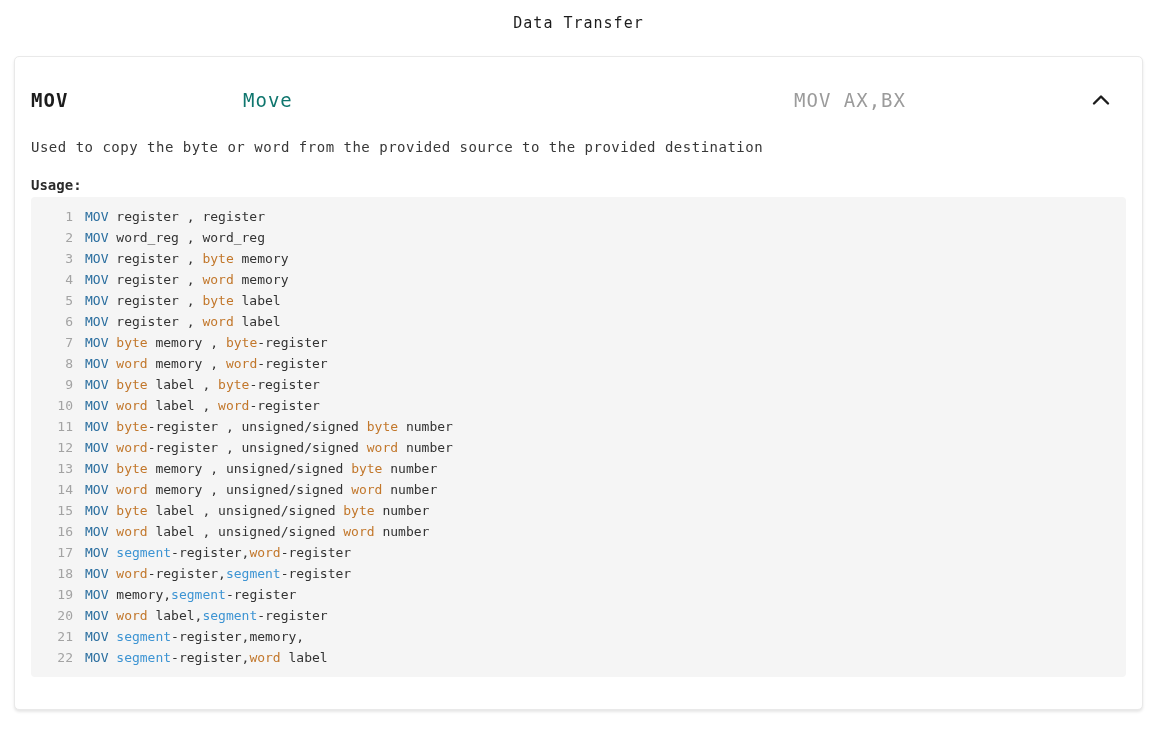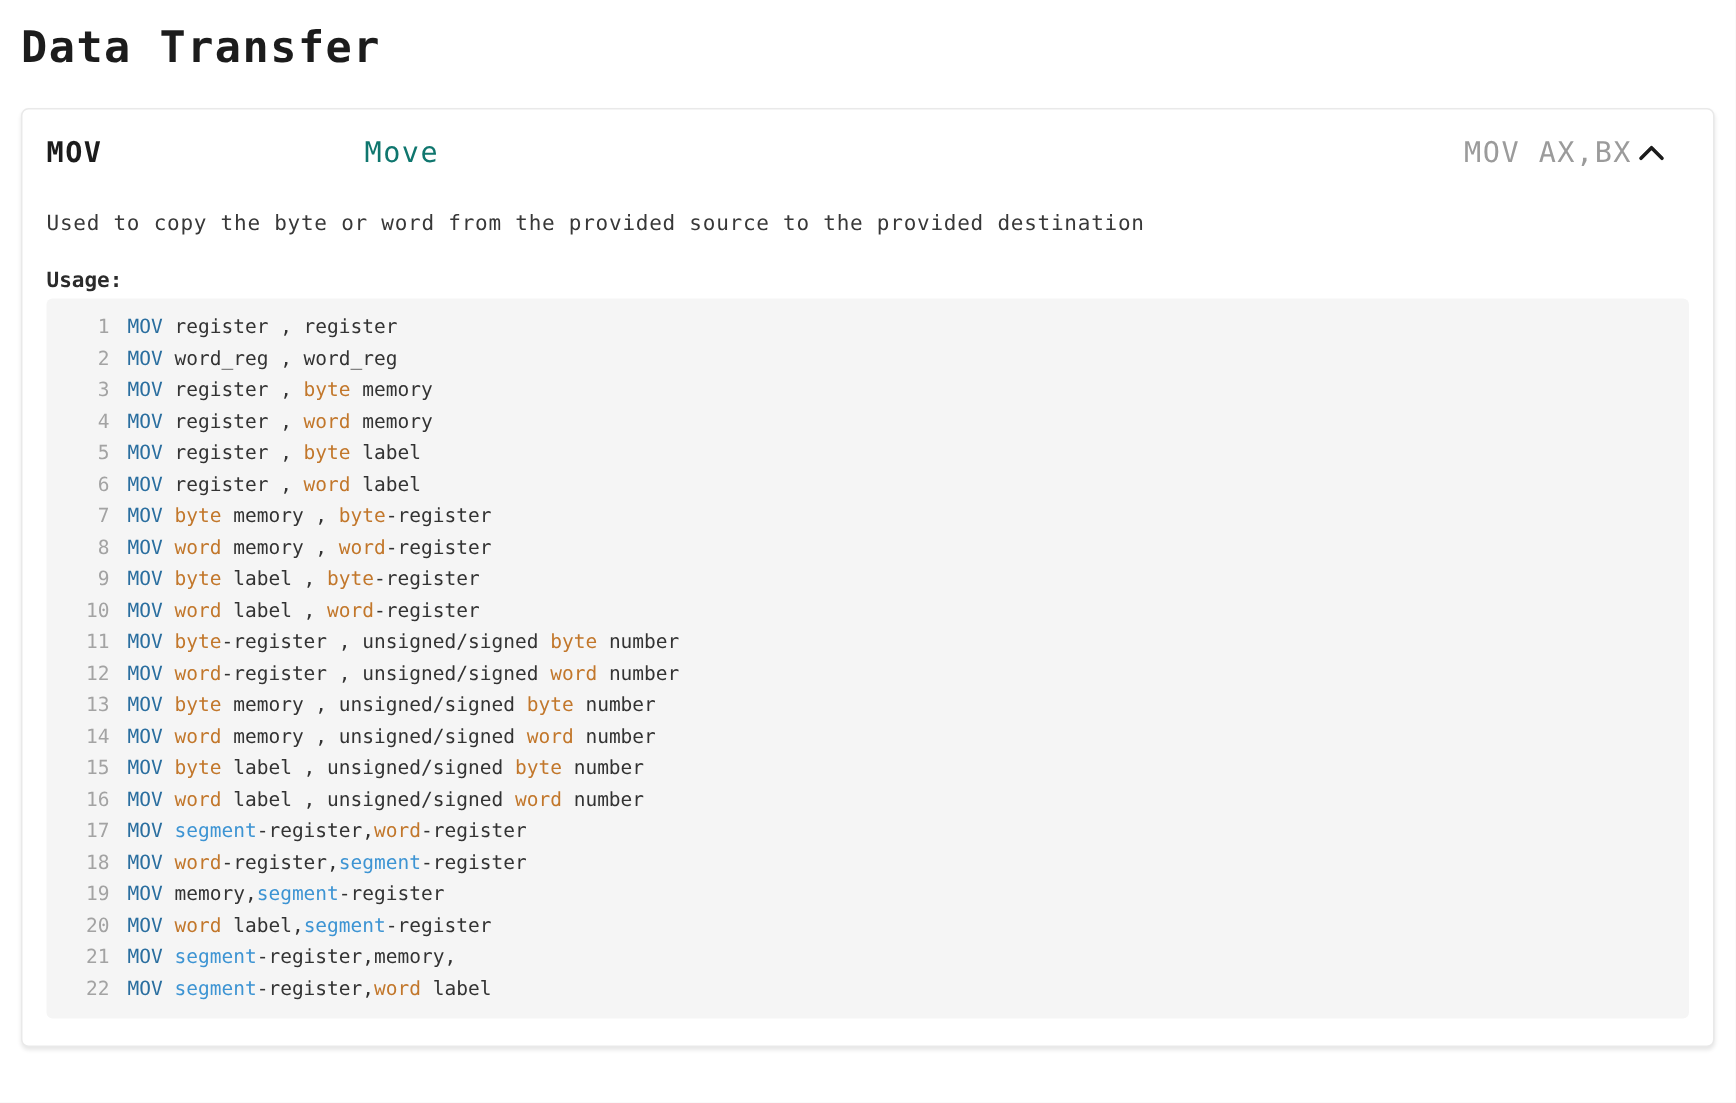--- a/index.html
+++ b/index.html
@@ -9,44 +9,45 @@
   }
   *{box-sizing:border-box;margin:0;padding:0;}
   html,body{width:1157px;height:735px;overflow:hidden;}
   body{
     background:#ffffff;
     font-family:"DejaVu Sans Mono","Liberation Mono",monospace;
     color:var(--heading);
   }
   .page{padding:14px 14px 0 14px;}
   h1.page-title{
-    font-size:29px;
-    font-weight:bold;
+    font-size:15px;
+    font-weight:normal;
     letter-spacing:1px;
     color:var(--heading);
     margin-bottom:24px;
+    text-align:center;
   }
   .card{
     background:#ffffff;
     border:1px solid var(--border);
     border-radius:5px;
     box-shadow:0 2px 3px rgba(0,0,0,0.10);
-    padding:18px 16px;
+    padding:32px 16px;
     width:1129px;
   }
   .card-header{
     display:grid;
     grid-template-columns:212px 551px 1fr auto;
     align-items:center;
     cursor:pointer;
     margin-bottom:28px;
   }
   .mnemonic{font-size:19px;font-weight:bold;letter-spacing:1px;color:var(--heading);}
   .iname{font-size:19px;letter-spacing:1px;color:#0f766e;}
-  .example{font-size:19px;letter-spacing:1px;color:var(--muted);text-align:right;}
+  .example{font-size:19px;letter-spacing:1px;color:var(--muted);}
   .chevron{
     width:26px;height:22px;
     display:flex;align-items:center;justify-content:center;
     margin-right:12px;
   }
   .chevron svg{display:block;}
   .desc{
     font-size:14px;
     color:var(--desc);
     letter-spacing:0.5px;

